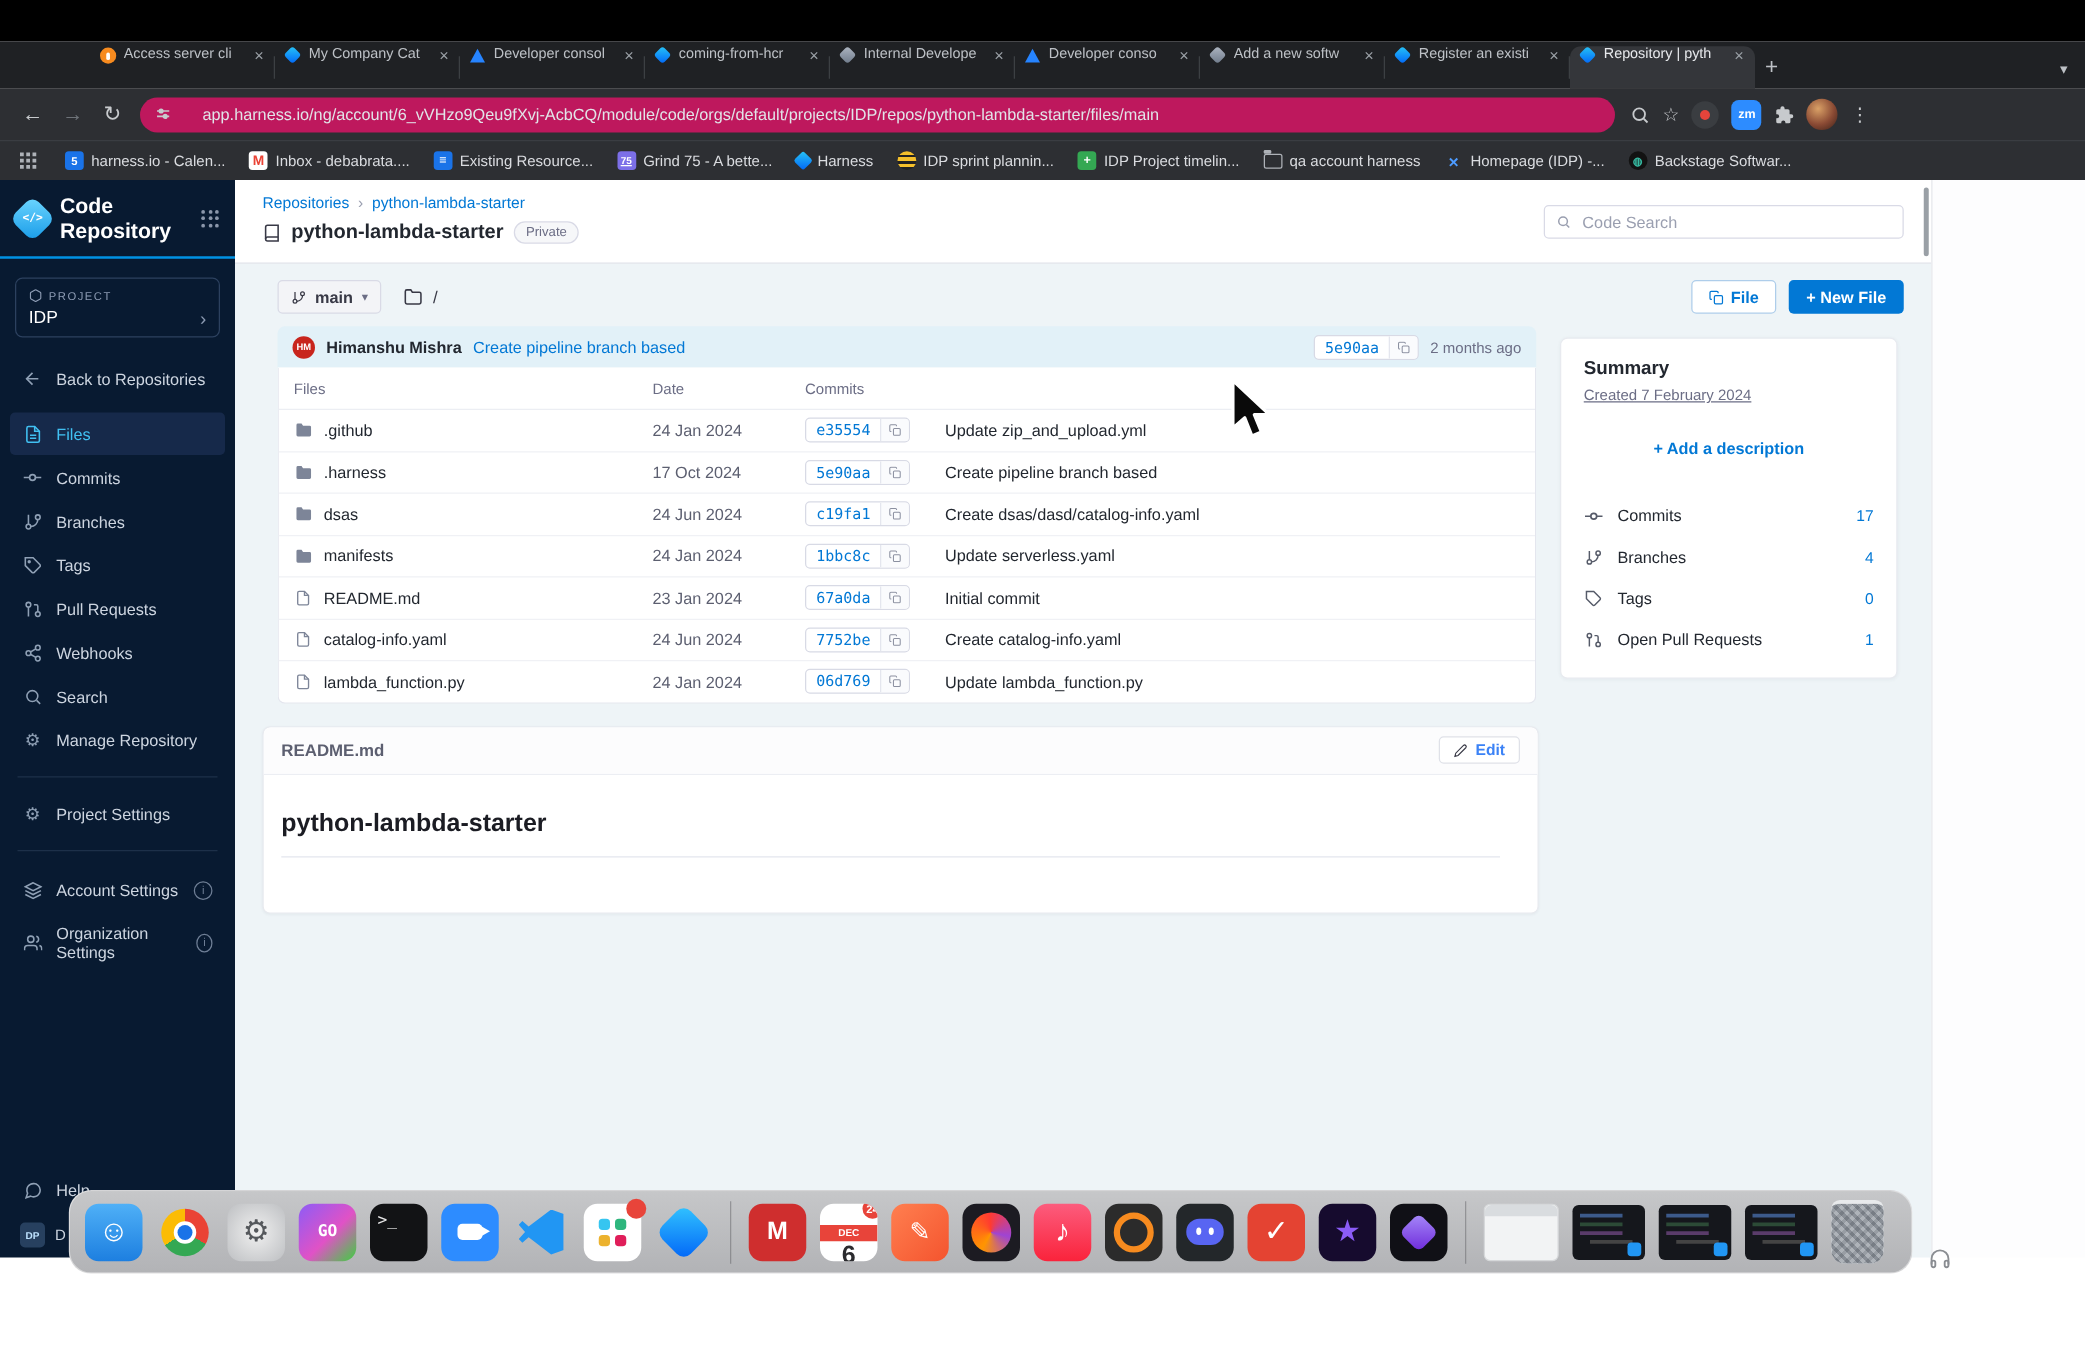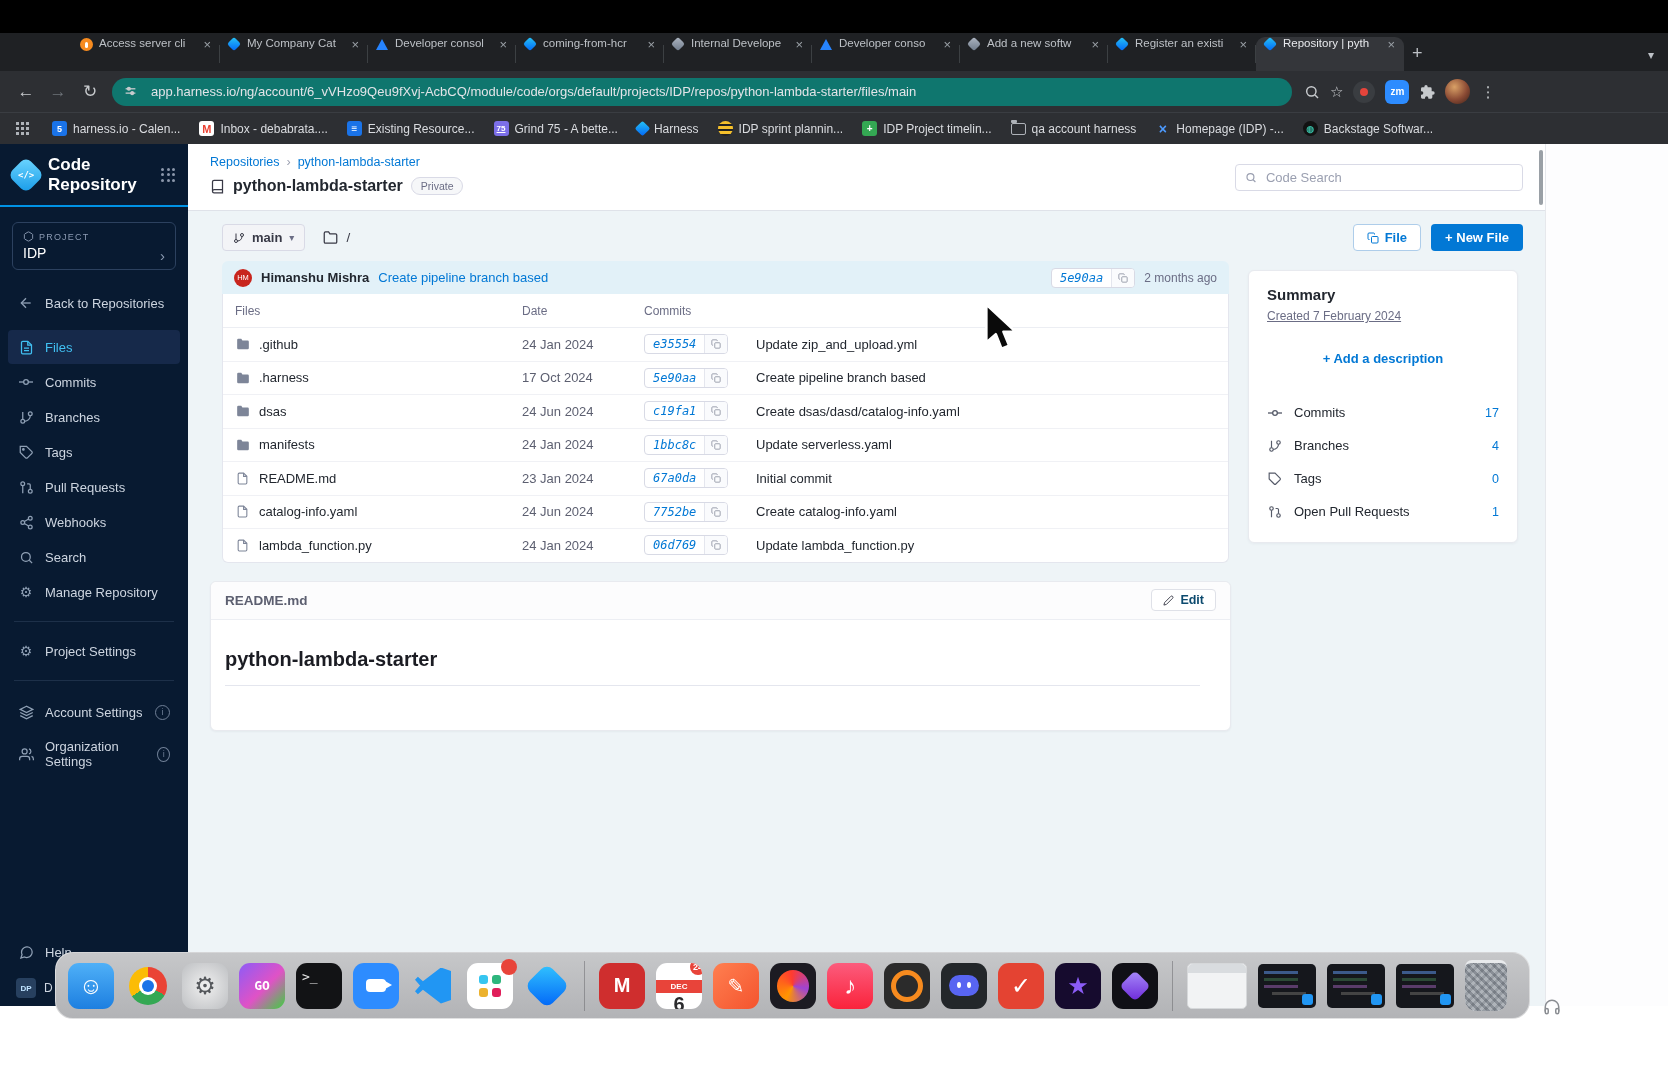--- a/index.html
+++ b/index.html
@@ -19,21 +19,21 @@
   .fav-diamond.gray{background:linear-gradient(135deg,#aeb6c2,#6e7a8a);}
   .fav-atl{width:0;height:0;border-left:6px solid transparent;border-right:6px solid transparent;border-bottom:11px solid #2684ff;}
   .fav-ovpn{width:13px;height:13px;border-radius:50%;background:#f78b1f;position:relative;}
   .fav-ovpn::after{content:"";position:absolute;left:5px;top:4px;width:3px;height:6px;background:#fff;border-radius:2px;}
   .newtab{color:#bdc1c6;font-size:18px;margin:0 0 7px 8px;}
   .tabsearch-chev{position:absolute;right:14px;bottom:9px;color:#bdc1c6;font-size:12px;}
 
   .chrome-toolbar{position:absolute;top:71px;left:0;width:1668px;height:41px;background:#2d2f33;display:flex;align-items:center;box-sizing:border-box;padding:0 10px;}
   .nav-glyph{color:#c7cacd;font-size:17px;width:32px;text-align:center;}
   .nav-glyph.dim{color:#6e7379;}
-  .urlbox{height:28px;width:1180px;margin-left:6px;background:#0f766e;border-radius:14px;display:flex;align-items:center;gap:14px;padding:0 12px;box-sizing:border-box;}
+  .urlbox{height:28px;width:1180px;margin-left:6px;background:#be185d;border-radius:14px;display:flex;align-items:center;gap:25px;padding:0 12px;box-sizing:border-box;}
   .url-text{color:#e2e4e8;font-size:13px;white-space:nowrap;overflow:hidden;}
   .tb-right{display:flex;align-items:center;gap:10px;margin-left:12px;}
   .rec-circle{width:22px;height:22px;border-radius:50%;background:#3a3d41;position:relative;}
   .rec-circle::after{content:"";position:absolute;left:7px;top:7px;width:8px;height:8px;border-radius:50%;background:#e5443b;}
   .zm-badge{width:24px;height:24px;border-radius:6px;background:#2d8cff;color:#fff;font-size:10px;font-weight:bold;display:flex;align-items:center;justify-content:center;}
   .avatar-top{width:25px;height:25px;border-radius:50%;background:radial-gradient(circle at 38% 32%,#d9a066,#8a4a34 55%,#3a2018);}
   .glyph-sm{color:#c7cacd;font-size:15px;}
 
   .bookmarksbar{position:absolute;top:112px;left:0;width:1668px;height:32px;background:#2d2f33;border-top:1px solid #3a3d42;display:flex;align-items:center;gap:19px;padding-left:16px;box-sizing:border-box;color:#dadce0;font-size:12px;}
   .apps-grid{display:grid;grid-template-columns:3px 3px 3px;grid-gap:2px;margin-right:4px;}
@@ -91,42 +91,42 @@
   .code-search input::placeholder{color:#9a9fb0;}
 
   .toolbar-row{display:flex;align-items:center;padding:13px 22px 10px 34px;}
   .branch-btn{display:flex;align-items:center;gap:7px;background:#f3f4f7;border:1px solid #d9dae6;border-radius:4px;padding:5px 10px;font-size:13px;color:#383946;}
   .path-seg{display:flex;align-items:center;gap:8px;margin-left:18px;color:#383946;font-size:13.5px;}
   .btns-right{margin-left:auto;display:flex;gap:10px;}
   .clone-btn{display:flex;align-items:center;gap:6px;background:#fff;border:1px solid #aecdea;border-radius:4px;padding:5px 13px;font-size:13px;font-weight:bold;color:#0278d5;}
   .newfile-btn{background:#0278d5;color:#fff;border-radius:4px;padding:6px 14px;font-size:13px;font-weight:bold;border:none;display:flex;align-items:center;}
 
   .commit-bar{margin-left:34px;width:1007px;background:#e2f1f8;border-radius:6px 6px 0 0;height:33px;display:flex;align-items:center;padding:0 12px;gap:9px;box-sizing:border-box;}
-  .avatar-hm{width:18px;height:18px;border-radius:50%;background:#c8251d;color:#fff;font-size:7.5px;font-weight:normal;display:flex;align-items:center;justify-content:center;}
+  .avatar-hm{width:18px;height:18px;border-radius:50%;background:#c8251d;color:#fff;font-size:7.5px;font-weight:bold;display:flex;align-items:center;justify-content:center;}
   .commit-author{font-size:13px;font-weight:bold;color:#22272f;}
   .commit-msg-link{font-size:13px;color:#0278d5;}
   .commit-right{margin-left:auto;display:flex;align-items:center;gap:9px;}
   .hash-chip{display:inline-flex;align-items:stretch;border:1px solid #d8dae5;border-radius:4px;background:#fff;font-family:"DejaVu Sans Mono",monospace;font-size:12px;color:#0278d5;overflow:hidden;}
-  .hash-chip .h{padding:2px 8px;font-style:italic;}
+  .hash-chip .h{padding:2px 8px;}
   .hash-chip .c{border-left:1px solid #e4e6ee;padding:0 6px;display:flex;align-items:center;background:#fafbfd;}
   .commit-time{font-size:12px;color:#6b6d85;}
 
   .files-card{margin-left:34px;width:1007px;background:#fff;border:1px solid #e4e6ee;border-top:none;border-radius:0 0 6px 6px;box-sizing:border-box;}
   .files-head{display:flex;color:#6b6d85;font-size:12px;padding:10px 12px 9px;border-bottom:1px solid #eceef3;}
   .file-row{display:flex;align-items:center;padding:0 12px;border-bottom:1px solid #f0f1f5;font-size:13px;color:#22272f;height:32.5px;}
   .file-row:last-child{border-bottom:none;}
   .col-name{flex:0 0 287px;display:flex;gap:9px;align-items:center;}
   .col-date{flex:0 0 122px;color:#5c5f70;}
   .col-hash{flex:0 0 112px;}
   .col-msg{flex:1;}
   .fico{width:15px;height:15px;display:flex;align-items:center;justify-content:center;color:#7d8598;flex:0 0 auto;}
 
   .readme-card{margin:18px 0 0 22px;width:1019px;background:#fff;border:1px solid #e8eaef;border-radius:6px;box-shadow:0 1px 2px rgba(40,50,70,.05);}
   .readme-head{height:37px;display:flex;align-items:center;padding:0 14px;border-bottom:1px solid #eceef3;background:#fcfcfd;color:#5c5f70;font-weight:bold;font-size:13.5px;border-radius:6px 6px 0 0;}
-  .edit-btn{margin-left:auto;border:1px solid #dfe1e8;background:#fff;border-radius:4px;padding:3px 11px;font-size:12.5px;color:#0c4a6e;display:flex;gap:6px;align-items:center;}
+  .edit-btn{margin-left:auto;border:1px solid #dfe1e8;background:#fff;border-radius:4px;padding:3px 11px;font-size:12.5px;color:#3b82f6;display:flex;gap:6px;align-items:center;}
   .readme-body{padding:28px 14px 44px;}
   .readme-h1{font-size:20px;font-weight:bold;color:#1b1c23;margin:0 0 14px 0;}
   .readme-hr{height:1px;background:#e4e6ee;width:975px;}
 
   .summary{position:absolute;left:1060px;top:126px;width:270px;background:#fff;border:1px solid #e8eaef;border-radius:6px;padding:15px 18px 14px;box-sizing:border-box;box-shadow:0 1px 3px rgba(40,50,70,.05);}
   .summary-title{font-size:15px;font-weight:bold;color:#22272f;}
   .summary-created{font-size:12px;color:#6b6d85;margin-top:6px;text-decoration:underline;}
   .add-desc{margin:28px 0 30px;text-align:center;color:#0278d5;font-size:13px;font-weight:bold;}
   .stat-row{display:flex;align-items:center;gap:11px;padding:8.5px 0;font-size:13px;color:#22272f;}
   .stat-row .ic{width:16px;height:16px;color:#565b69;display:flex;align-items:center;justify-content:center;}

